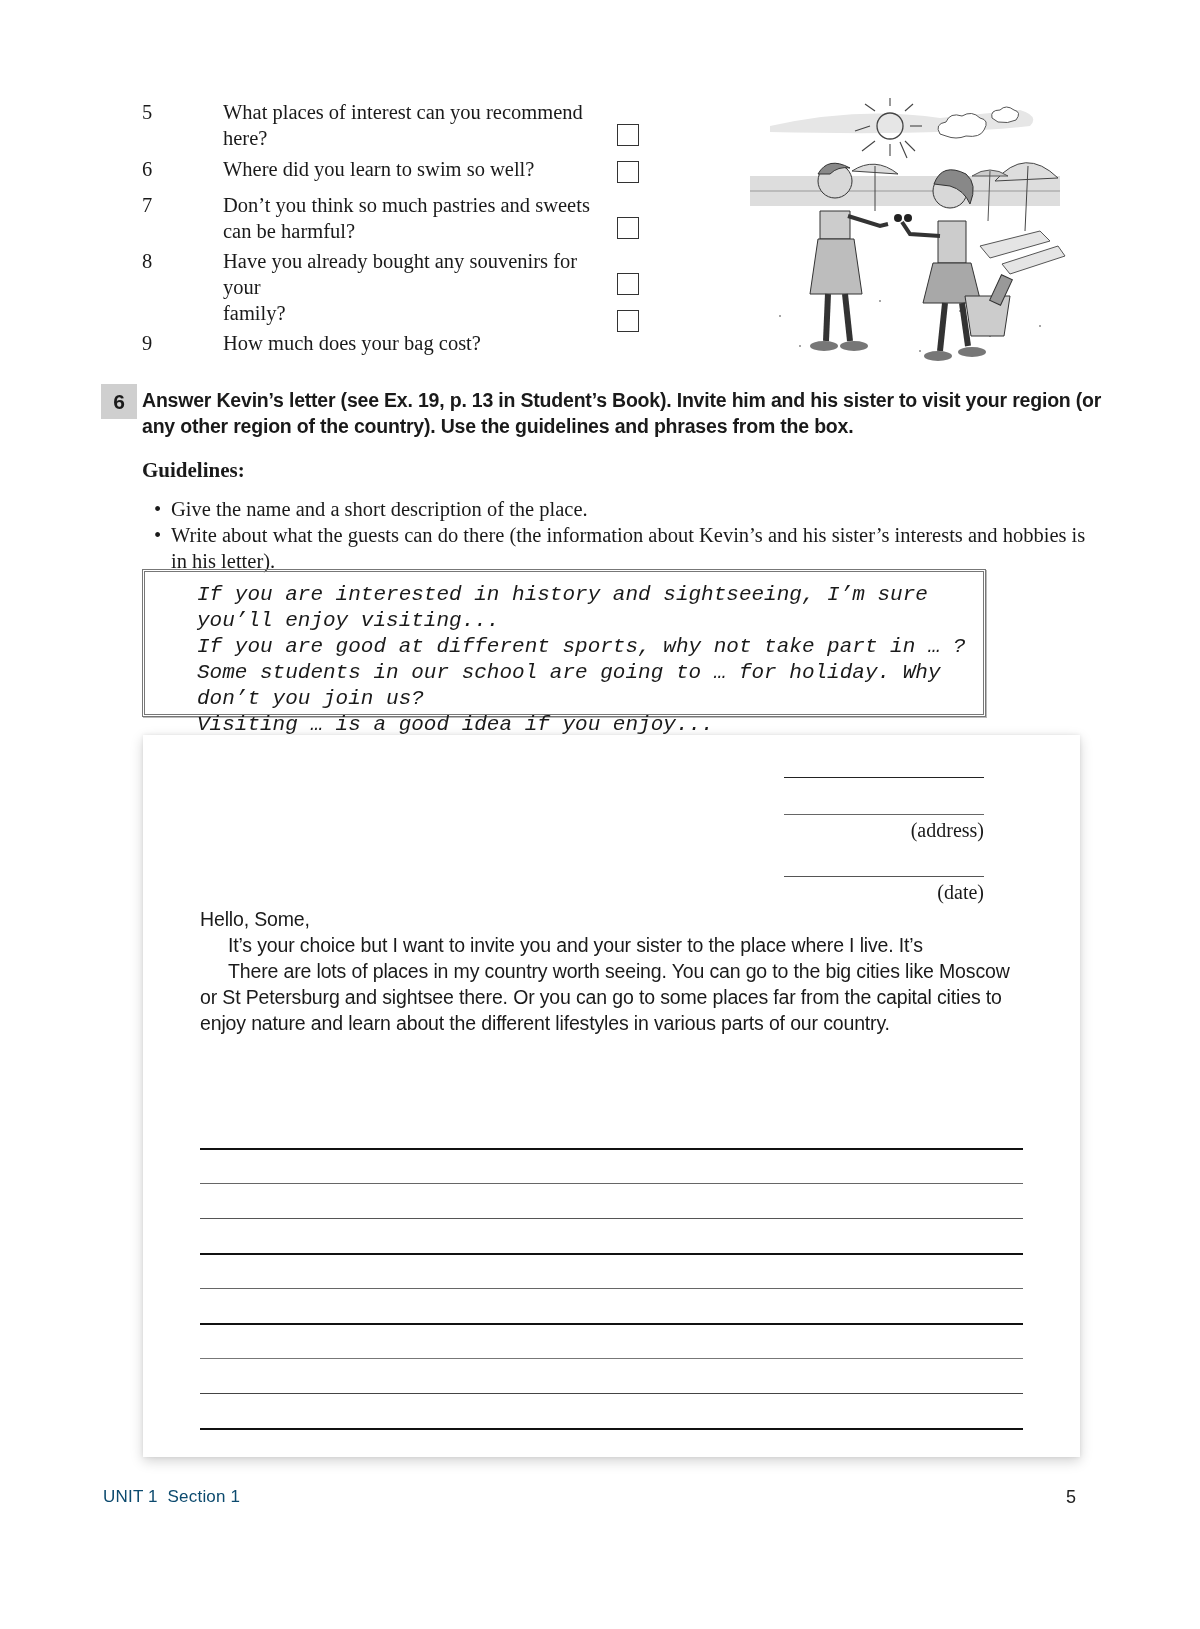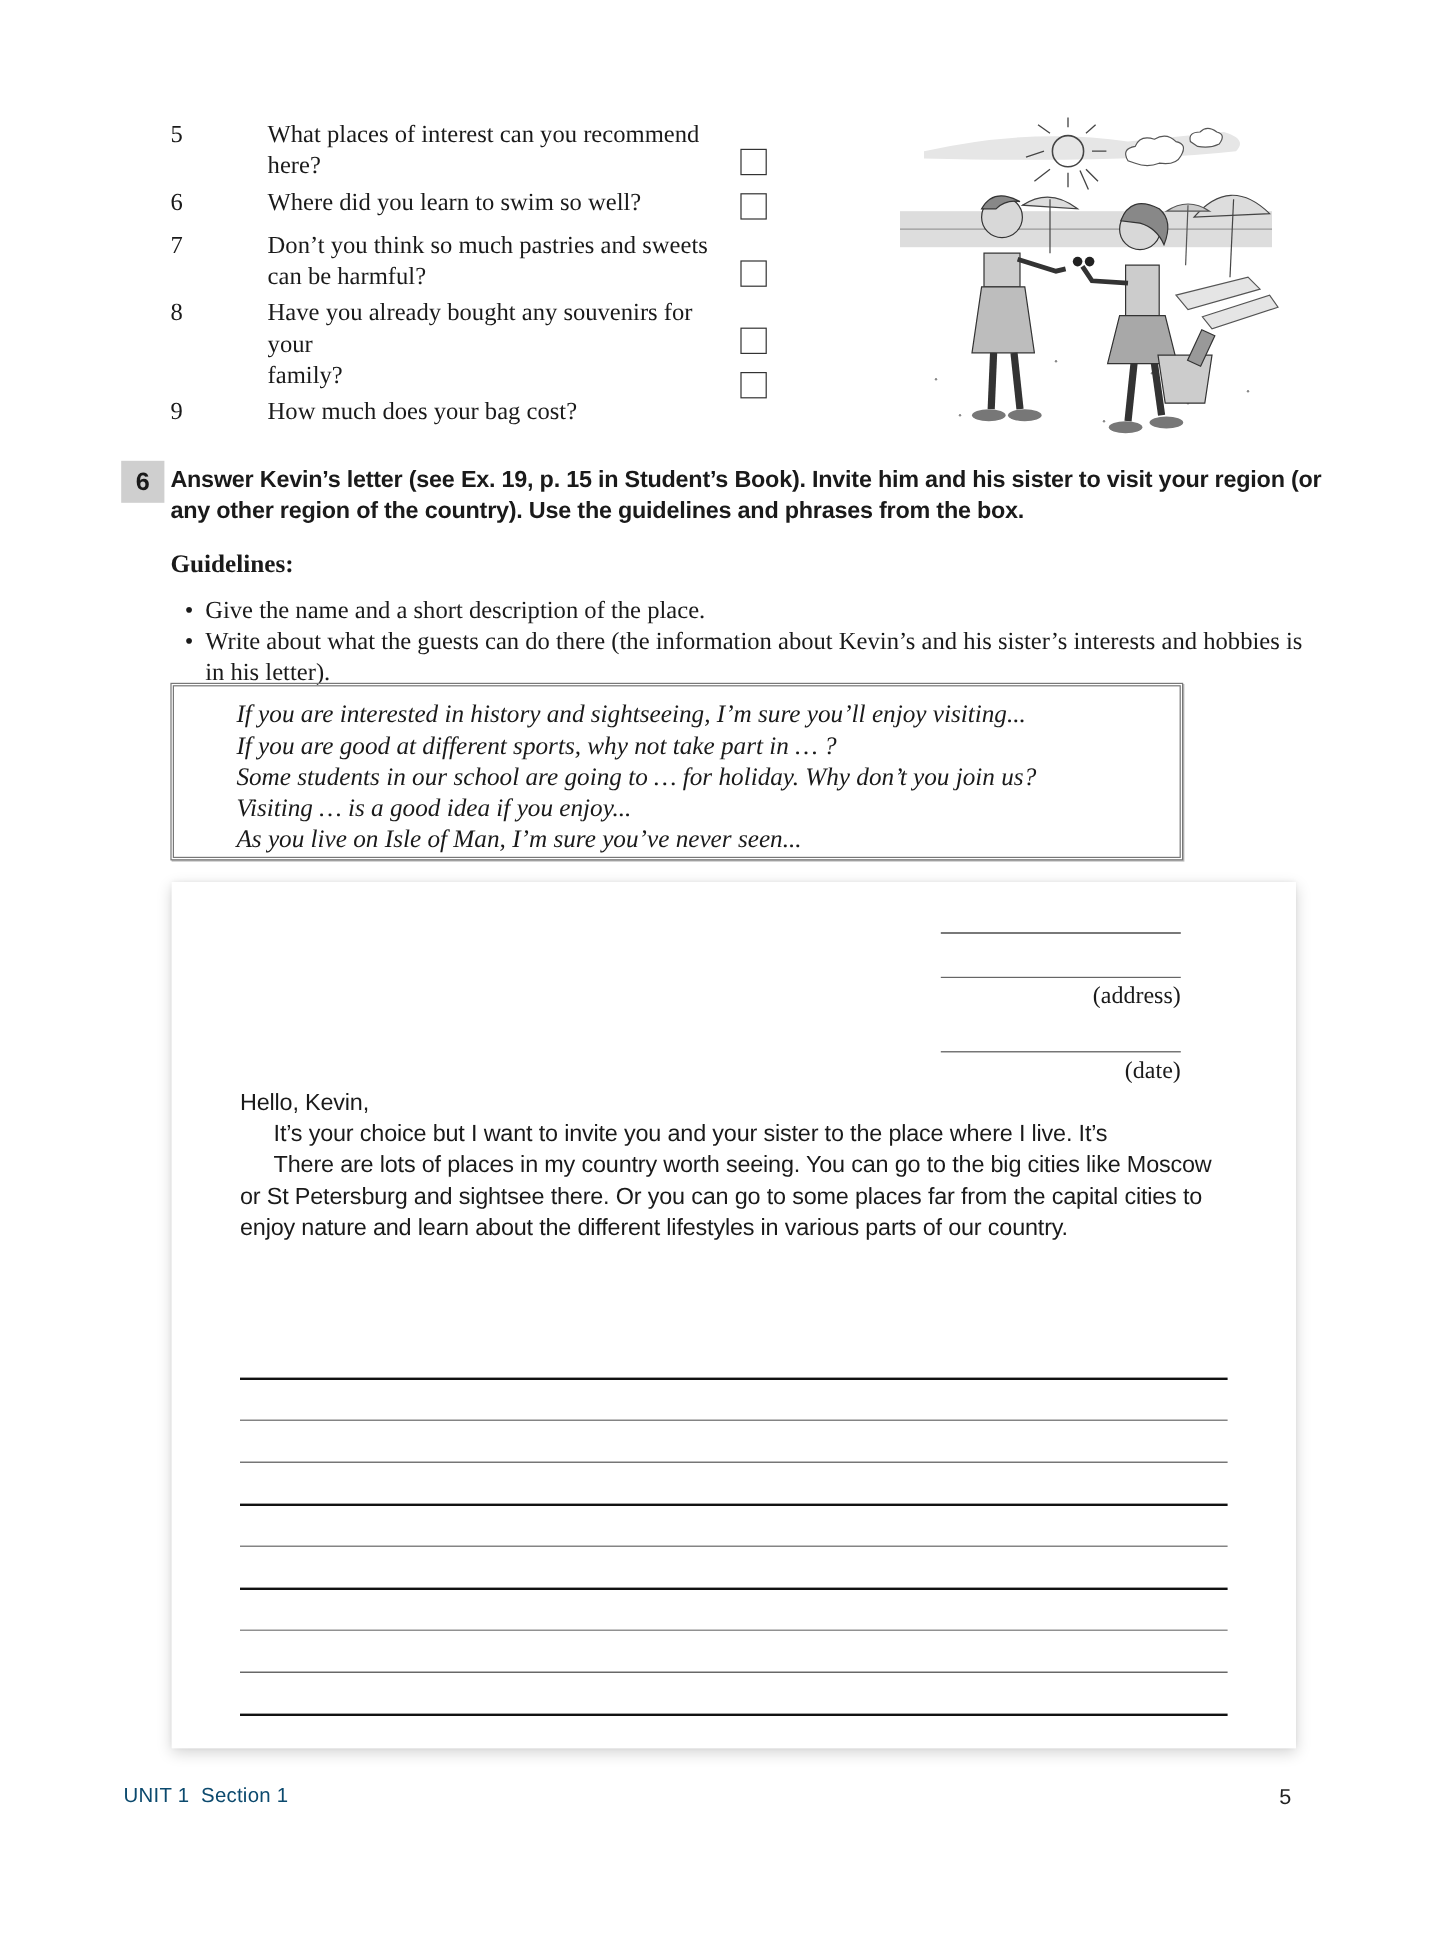--- a/index.html
+++ b/index.html
@@ -22,21 +22,21 @@
     .ex-num { left: 101px; top: 384px; width: 36px; height: 35px; background: #cfcfcf; font-size: 21px; font-weight: bold; text-align: center; line-height: 35px; }
     .ex-instr { left: 142px; top: 387px; width: 960px; font-size: 19.5px; font-weight: bold; line-height: 26px; letter-spacing: -0.2px; }
 
     .guide-title { left: 142px; top: 458px; font-size: 21px; font-weight: bold; }
     .guide-list { left: 142px; top: 484px; width: 940px; margin: 12px; padding: 0; list-style: none; font-size: 20.5px; line-height: 26px; }
     .guide-list li { padding-left: 17px; text-indent: -17px; }
     .guide-list li::before { content: "\2022"; display: inline-block; width: 17px; text-indent: 0; }
 
     
     .phrase-box { left: 142px; top: 569px; width: 844px; height: 148px; box-sizing: border-box; border: 3px double #777; box-shadow: 1px 1px 0 #bbb; }
-    .phrase-list { margin: 0; padding: 10px 0 0 52px; list-style: none; font-size: 21px; font-style: italic; line-height: 26px; }
+    .phrase-list { margin: 0; padding: 10px 0 0 52px; list-style: none; font-size: 21px; font-style: italic; line-height: 26px; font-family: Liberation Mono, monospace; }
 
     
     .card { left: 143px; top: 735px; width: 937px; height: 722px; background: #fff; box-shadow: 0 4px 12px rgba(0,0,0,0.18), 0 0 4px rgba(0,0,0,0.08); }
     .addr-line { position: absolute; right: 96px; width: 200px; height: 0; border-top: 1.5px solid #222; }
     .addr-label { position: absolute; right: 96px; font-size: 20px; margin-left: 40px; }
 
     .letter-body { position: absolute; left: 57px; top: 171px; width: 830px; font-size: 19.5px; line-height: 26px; letter-spacing: -0.15px; }
     .letter-body p { margin: 0; }
     .letter-body .indent { text-indent: 28px; }
 
@@ -144,21 +144,21 @@
     <line x1="222" y1="207" x2="228" y2="250" stroke="#333" stroke-width="6"></line>
     <ellipse cx="198" cy="260" rx="14" ry="5" fill="#777"></ellipse>
       <ellipse cx="232" cy="256" rx="14" ry="5" fill="#777"></ellipse>
 
     <path d="M225 200 h45 l-6 40 h-33z" fill="#ccc" stroke="#333"></path>
     <rect x="255" y="180" width="12" height="28" transform="rotate(25 261 194)" fill="#999" stroke="#333"></rect>
   </svg>
 </div>
 
 <div class="abs ex-num sans">6</div>
-<div class="abs ex-instr sans">Answer Kevin’s letter (see Ex. 19, p. 15 in Student’s Book). Invite him and his sister to visit your region (or any other region of the country). Use the guidelines and phrases from the box.</div>
+<div class="abs ex-instr sans">Answer Kevin’s letter (see Ex. 19, p. 13 in Student’s Book). Invite him and his sister to visit your region (or any other region of the country). Use the guidelines and phrases from the box.</div>
 
 <div class="abs guide-title serif">Guidelines:</div>
 <ul class="abs guide-list serif">
   <li>Give the name and a short description of the place.</li>
   <li>Write about what the guests can do there (the information about Kevin’s and his sister’s interests and hobbies is in his letter).</li>
 </ul>
 
 <div class="abs phrase-box serif">
   <ul class="phrase-list">
     <li>If you are interested in history and sightseeing, I’m sure you’ll enjoy visiting...</li>
@@ -170,21 +170,21 @@
 </div>
 
 <div class="abs card">
   <div class="addr-line" style="top:42px;"></div>
   <div class="addr-line" style="top:79px; border-top-color:#666;"></div>
   <div class="addr-label serif" style="top:84px;">(address)</div>
   <div class="addr-line" style="top:141px; border-top-color:#555;"></div>
   <div class="addr-label serif" style="top:146px;">(date)</div>
 
   <div class="letter-body sans">
-    <p>Hello, Kevin,</p>
+    <p>Hello, Some,</p>
     <p class="indent">It’s your choice but I want to invite you and your sister to the place where I live. It’s</p>
     <p class="indent">There are lots of places in my country worth seeing. You can go to the big cities like Moscow or St Petersburg and sightsee there. Or you can go to some places far from the capital cities to enjoy nature and learn about the different lifestyles in various parts of our country.</p>
   </div>
 
   <div class="write-line dark" style="top:413px;"></div>
   <div class="write-line" style="top:448px; border-top-color:#666;"></div>
   <div class="write-line" style="top:483px; border-top-color:#555;"></div>
   <div class="write-line dark" style="top:518px;"></div>
   <div class="write-line" style="top:553px; border-top-color:#666;"></div>
   <div class="write-line dark" style="top:588px;"></div>

